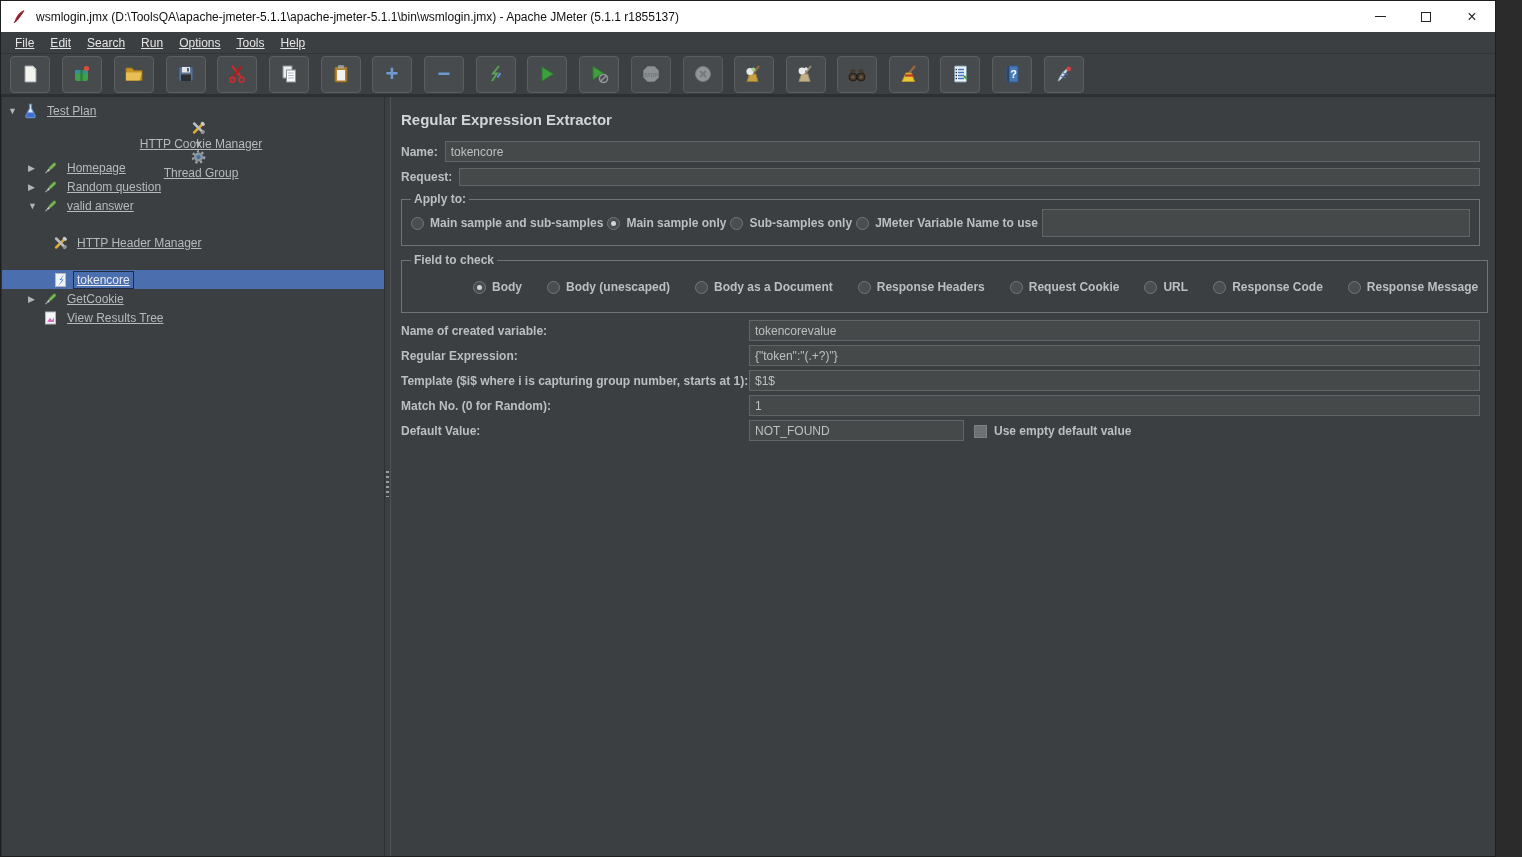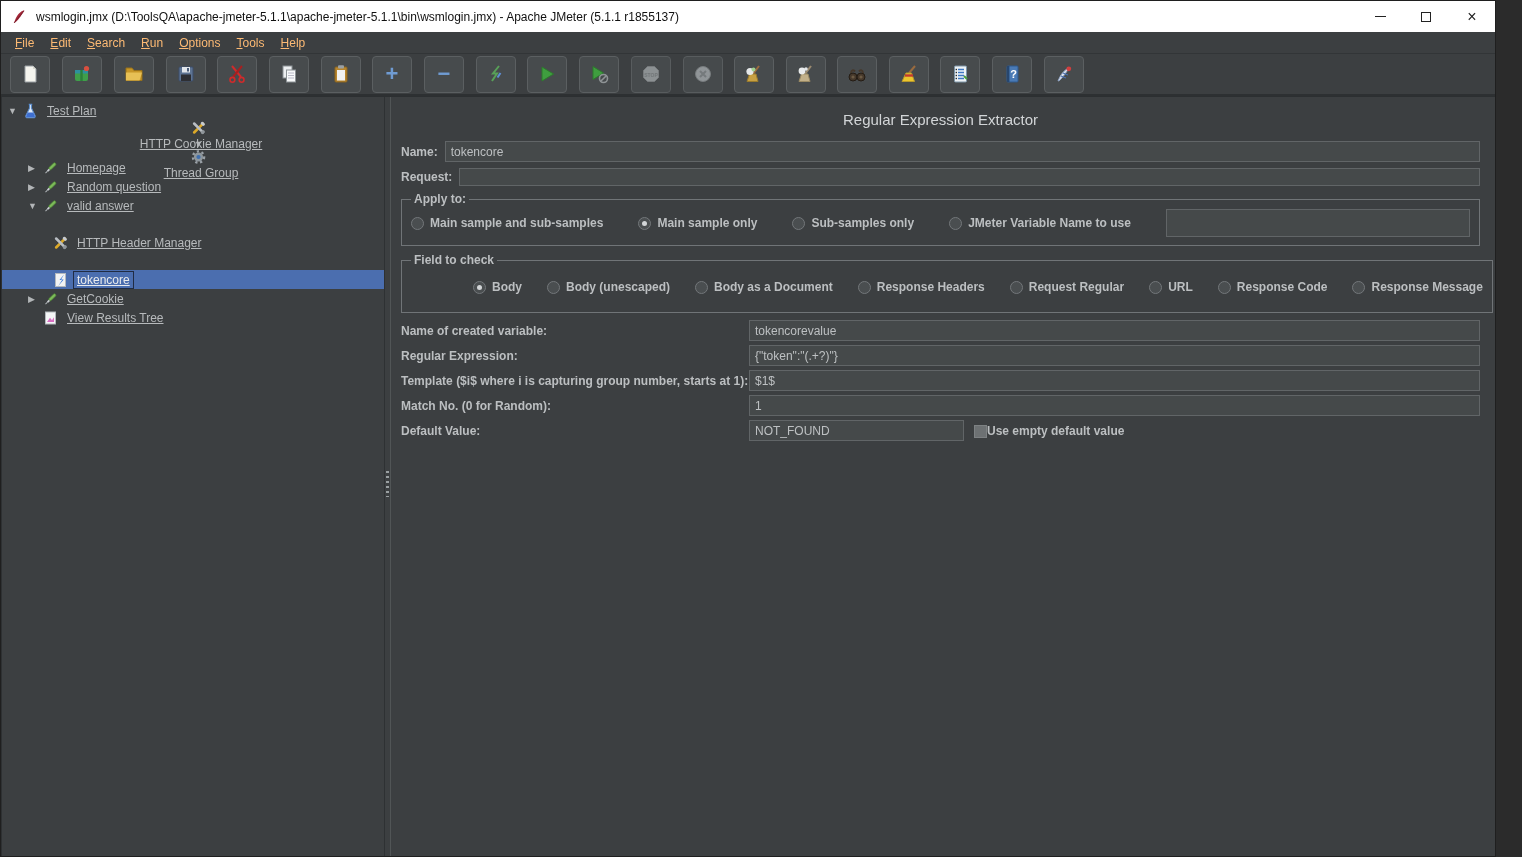--- a/index.html
+++ b/index.html
@@ -12,21 +12,21 @@
   .app-icon { width:18px; height:18px; margin-right:8px; flex:none; }
   .title-text { font-size:12px; white-space:nowrap; }
   .win-controls { margin-left:auto; display:flex; height:31px; }
   .win-btn { width:46px; height:31px; display:flex; align-items:center; justify-content:center; color:#222; }
   .glyph-min { width:11px; height:1px; background:#222; }
   .glyph-max { width:10px; height:10px; border:1px solid #222; }
   .glyph-close { font-size:16px; line-height:1; }
 
   
   .menubar { height:22px; background:#3c3f41; display:flex; align-items:center; padding-left:6px; border-bottom:1px solid #323537; }
-  .menu-item { display:inline-block; padding:2px 8px; color:#fdba74; }
+  .menu-item { display:inline-block; padding:2px 8px; color:#e5e5e5;text-decoration:underline; }
   .menu-item::first-letter { text-decoration:underline; }
 
   
   .toolbar { height:42px; display:flex; align-items:center; padding:0 9px; background:#3c3f41; border-bottom:2px solid #2d3032; }
   .tb-group { display:flex; gap:12px; margin-right:11px; }
   .tb-btn { width:40px; height:37px; background:#474b4d; border:1px solid #5b5f61; border-radius:4px;
             display:flex; align-items:center; justify-content:center; padding:0; }
   .tb-btn.disabled { opacity:.92; }
   .tb-text-ic { font-size:22px; font-weight:bold; color:#6f9bd2; line-height:1; }
   .toolbar-right { margin-left:auto; display:flex; align-items:center; gap:13px; }
@@ -46,39 +46,39 @@
   
   .tree-row { height:19px; display:flex; align-items:center; white-space:nowrap; color:#b7babc; }
   .lvl0 { padding-left:6px; } .lvl1 { padding-left:16px;flex-direction:column; } .lvl2 { padding-left:26px; } .lvl3 { padding-left:36px;margin-top:18px; }
   .expander { width:14px; flex:none; font-size:9px; color:#b2b5b7; }
   .tree-ic { width:17px; height:16px; flex:none; margin-right:5px; }
   .tree-label { padding:1px 3px;text-decoration:underline; }
   .tree-row.selected { background:#4b6eaf; color:#e9ebed; }
   .tree-row.selected .tree-label { box-shadow:0 0 0 1px #202c44; }
 
   
-  .panel-title { font-size:15px; font-weight:normal; color:#d2d5d7; margin:0 0 13px 0;text-align:center; }
+  .panel-title { font-size:15px; font-weight:bold; color:#d2d5d7; margin:0 0 13px 0; }
   .inline-row { display:flex; align-items:center; margin-bottom:6px; }
   .ilabel { font-weight:bold; margin-right:7px; white-space:nowrap; color:#bcbfc1; }
   input.tf { height:21px; background:#45494a; border:1px solid #616567; color:#bdc0c2;
              font:12px "Liberation Sans", sans-serif; padding:0 5px; width:100%; }
   .grow { flex:1; }
   fieldset { border:1px solid #707477; margin:0 0 7px 0; padding:3px 9px 8px 9px; }
   legend { font-weight:bold; font-size:12px; padding:0 3px; color:#bcbfc1; }
   .radio-row { display:flex; align-items:center; }
-  .apply-row { gap:35px; }
+  .apply-row { gap:4px; }
   .check-row { padding-left:62px; gap:25px; height:34px; }
   .radio-opt { display:flex; align-items:center; gap:6px; font-weight:bold; white-space:nowrap; color:#bcbfc1; }
   .radio { width:13px; height:13px; border-radius:50%; background:#4a4e50; border:1px solid #73777a; position:relative; flex:none; }
   .radio.checked::after { content:""; position:absolute; left:3px; top:3px; width:5px; height:5px; border-radius:50%; background:#d2d5d7; }
   .var-field { flex:1; margin-left:0; height:28px !important; }
   .form-row { display:flex; align-items:center; margin-bottom:4px; }
   .flabel { width:348px; flex:none; font-weight:bold; color:#bcbfc1; }
   .default-field { width:215px !important; flex:none; }
-  .cb-wrap { display:flex; align-items:flex-end; gap:0; margin-left:10px; font-weight:bold; color:#bcbfc1; }
+  .cb-wrap { display:flex; align-items:flex-end; gap:7px; margin-left:10px; font-weight:bold; color:#bcbfc1; }
   .checkbox { width:13px; height:13px; background:#6d7173; border:1px solid #7d8183; flex:none; }
 </style>
 </head>
 <body>
 
 <svg width="0" height="0" style="position:absolute">
   <defs>
     <symbol id="sym-wrench" viewBox="0 0 16 16">
       <g transform="rotate(45 8 8)">
           <rect x="6.8" y="0.5" width="2.6" height="15" rx="1.2" fill="#dca928"></rect>
@@ -435,21 +435,21 @@
           <span class="radio-opt">
             <span class="radio"></span>
             <span>Body as a Document</span>
           </span>
           <span class="radio-opt">
             <span class="radio"></span>
             <span>Response Headers</span>
           </span>
           <span class="radio-opt">
             <span class="radio"></span>
-            <span>Request Regular</span>
+            <span>Request Cookie</span>
           </span>
           <span class="radio-opt">
             <span class="radio"></span>
             <span>URL</span>
           </span>
           <span class="radio-opt">
             <span class="radio"></span>
             <span>Response Code</span>
           </span>
           <span class="radio-opt">

